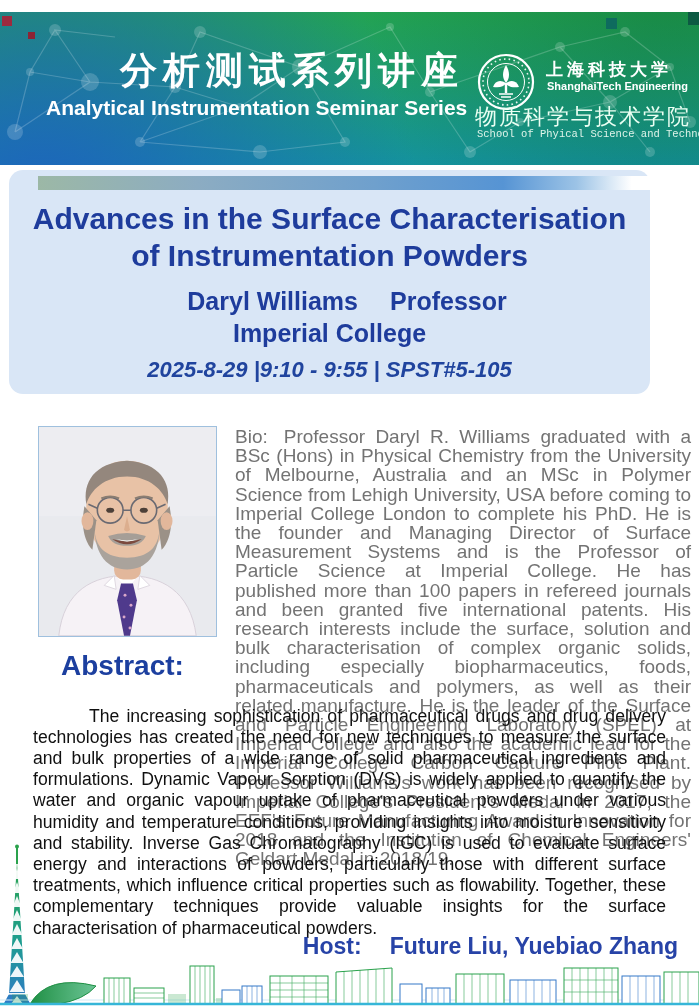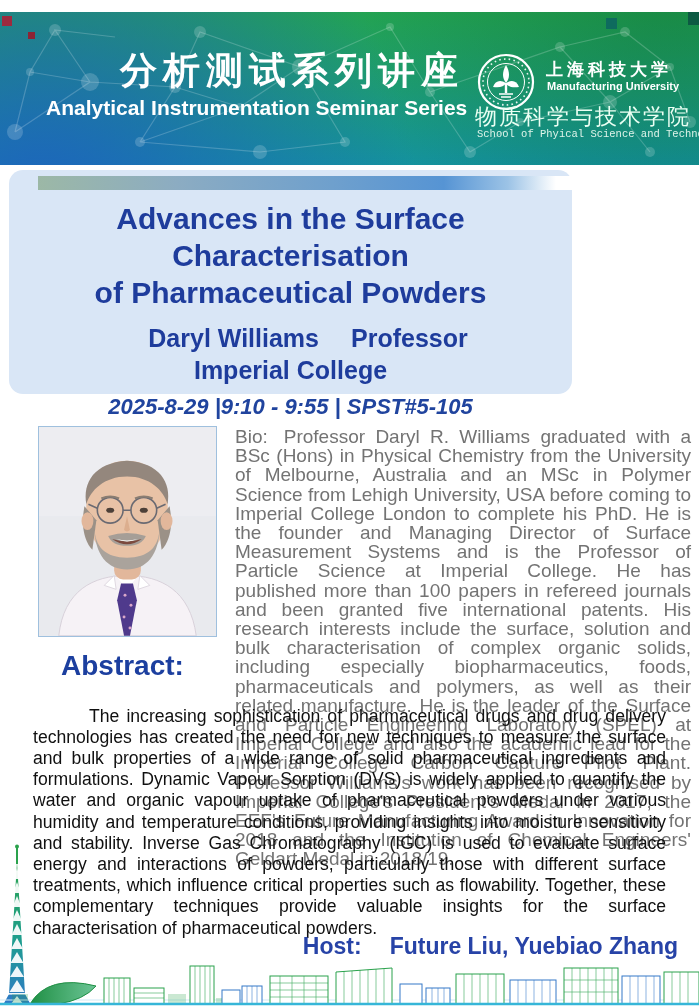--- a/index.html
+++ b/index.html
@@ -18,21 +18,21 @@
   .banner-subtitle{position:absolute;left:46px;top:84px;color:#fff;
     font-size:21px;font-weight:700;white-space:nowrap;}
   .logo-wrap{position:absolute;left:476px;top:40px;width:60px;height:60px;}
   .uni-zh{position:absolute;left:546px;top:46px;color:#fff;font-size:17px;font-weight:700;
     letter-spacing:4px;white-space:nowrap;}
   .uni-en{position:absolute;left:547px;top:68px;color:#fff;font-size:11px;font-weight:700;white-space:nowrap;}
   .school-zh{position:absolute;left:475px;top:90px;color:#eafff3;font-size:22px;letter-spacing:2px;white-space:nowrap;}
   .school-en{position:absolute;left:477px;top:116px;color:#dff4ea;font-size:10.5px;white-space:nowrap;font-family:Liberation Mono, monospace;}
 
   
-  .title-box{position:absolute;left:9px;top:170px;width:563px;height:224px;
+  .title-box{position:absolute;left:9px;top:170px;width:641px;height:224px;
     background:#d9e6f6;border-radius:14px;text-align:center;}
   .title-strip{position:absolute;left:29px;right:0;top:6px;height:14px;
     background:linear-gradient(90deg,#9cb8a6 0%,#8cacc2 26%,#6fa0cd 55%,#5694d4 76%,#9cc3e6 88%,#ffffff 97%);}
   .talk-title{margin-top:30px;color:#1e3c9c;font-size:30px;font-weight:700;line-height:37px;}
   .speaker-row{margin-top:13px;display:flex;justify-content:center;gap:32px;
     color:#1e3c9c;font-size:25px;font-weight:700;padding-left:35px;}
   .affiliation{margin-top:3px;color:#1e3c9c;font-size:25px;font-weight:700;text-align:center;}
   .talk-when{margin-top:9px;color:#20449e;font-size:22px;font-weight:700;font-style:italic;}
 
   
@@ -107,30 +107,30 @@
         <circle cx="30" cy="30" r="18.5" fill="none" stroke="#ffffff" stroke-width="1"></circle>
         <circle cx="30" cy="30" r="23" fill="none" stroke="#ffffff" stroke-width="1.6" stroke-dasharray="1.6 3.2" opacity="0.9"></circle>
         <path d="M30 13 C34 20 34 26 30 31 C26 26 26 20 30 13 Z" fill="#ffffff"></path>
         <path d="M30 31 C24 27 19 29 17 35 C23 36 28 35 30 31 Z" fill="#ffffff"></path>
         <path d="M30 31 C36 27 41 29 43 35 C37 36 32 35 30 31 Z" fill="#ffffff"></path>
         <rect x="28.8" y="31" width="2.4" height="10" fill="#ffffff"></rect>
         <path d="M23 42 H37 M25 45 H35" stroke="#ffffff" stroke-width="1.4" fill="none"></path>
       </svg>
     </div>
     <div class="uni-zh">上海科技大学</div>
-    <div class="uni-en">Manufacturing University</div>
+    <div class="uni-en">ShanghaiTech Engineering</div>
     <div class="school-zh">物质科学与技术学院</div>
     <div class="school-en">School of Phyical Science and Technolgy</div>
   </div>
 
   <div class="title-box">
     <div class="title-strip"></div>
     <div class="talk-title">
       <div>Advances in the Surface Characterisation</div>
-      <div>of Pharmaceutical Powders</div>
+      <div>of Instrumentation Powders</div>
     </div>
     <div class="speaker-row">
       <span>Daryl Williams</span>
       <span>Professor</span>
     </div>
     <div class="affiliation">Imperial College</div>
     <div class="talk-when">2025-8-29 |9:10 - 9:55 | SPST#5-105</div>
   </div>
 
   <div class="photo">

